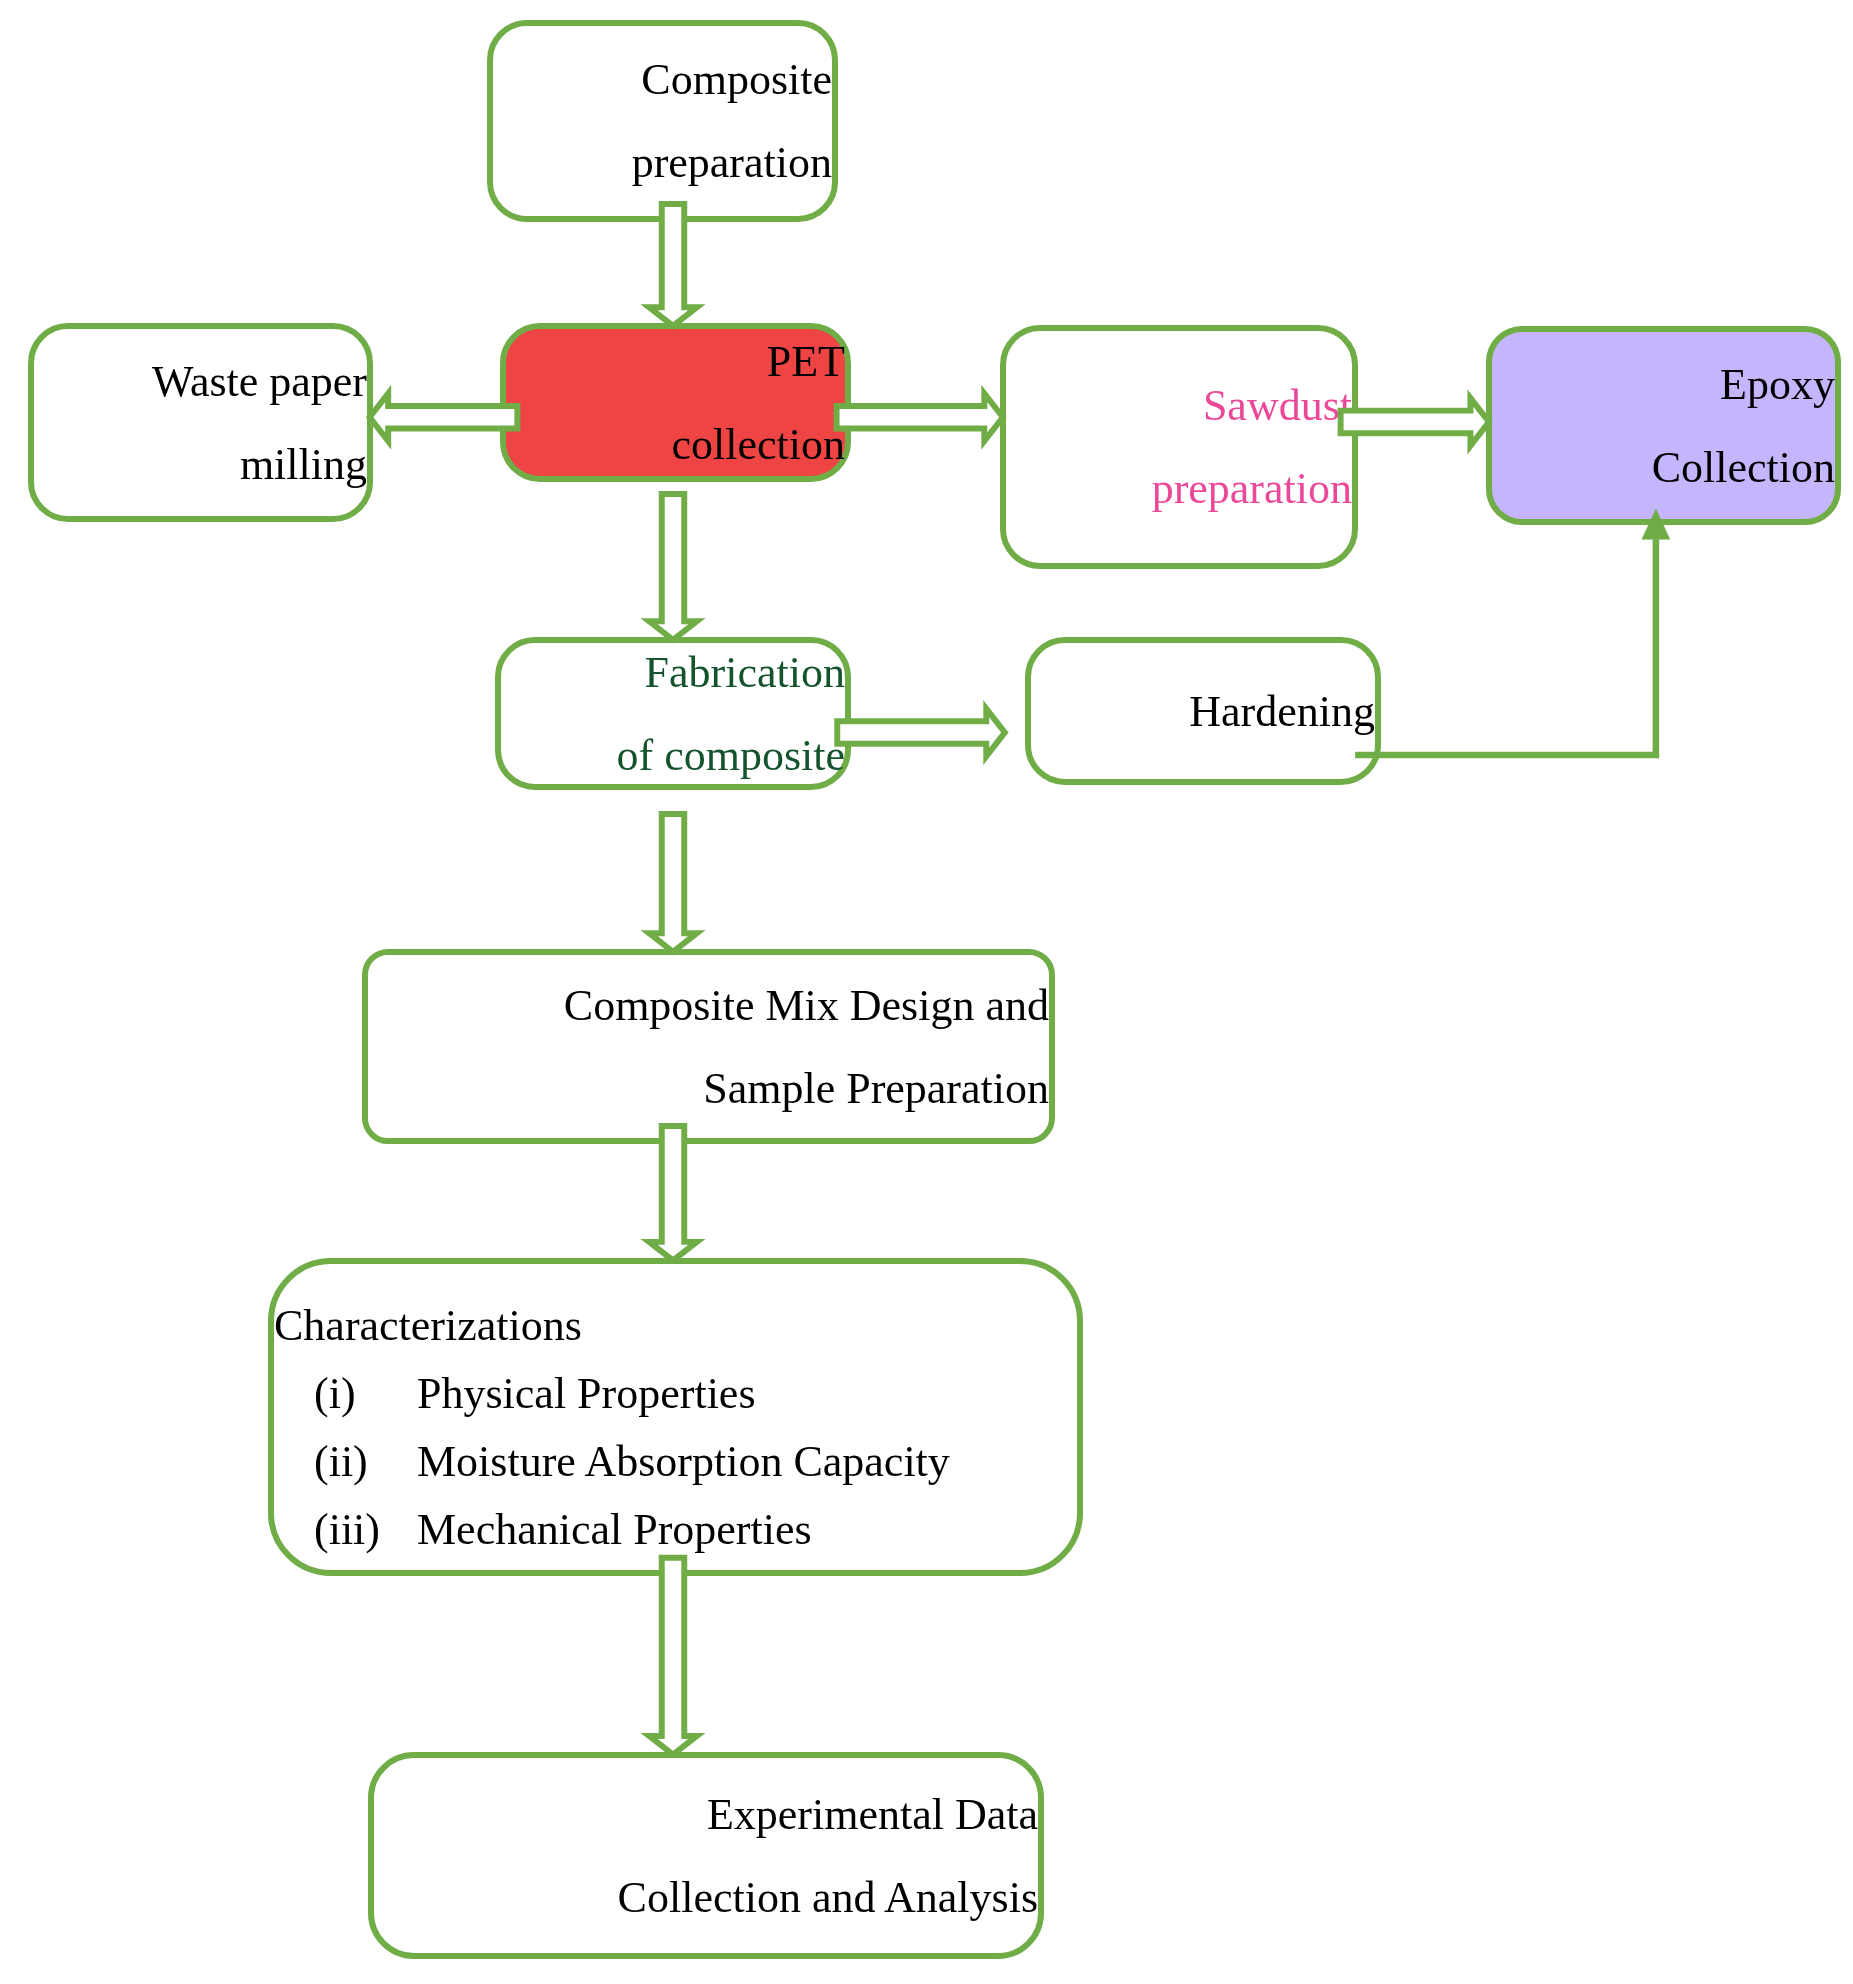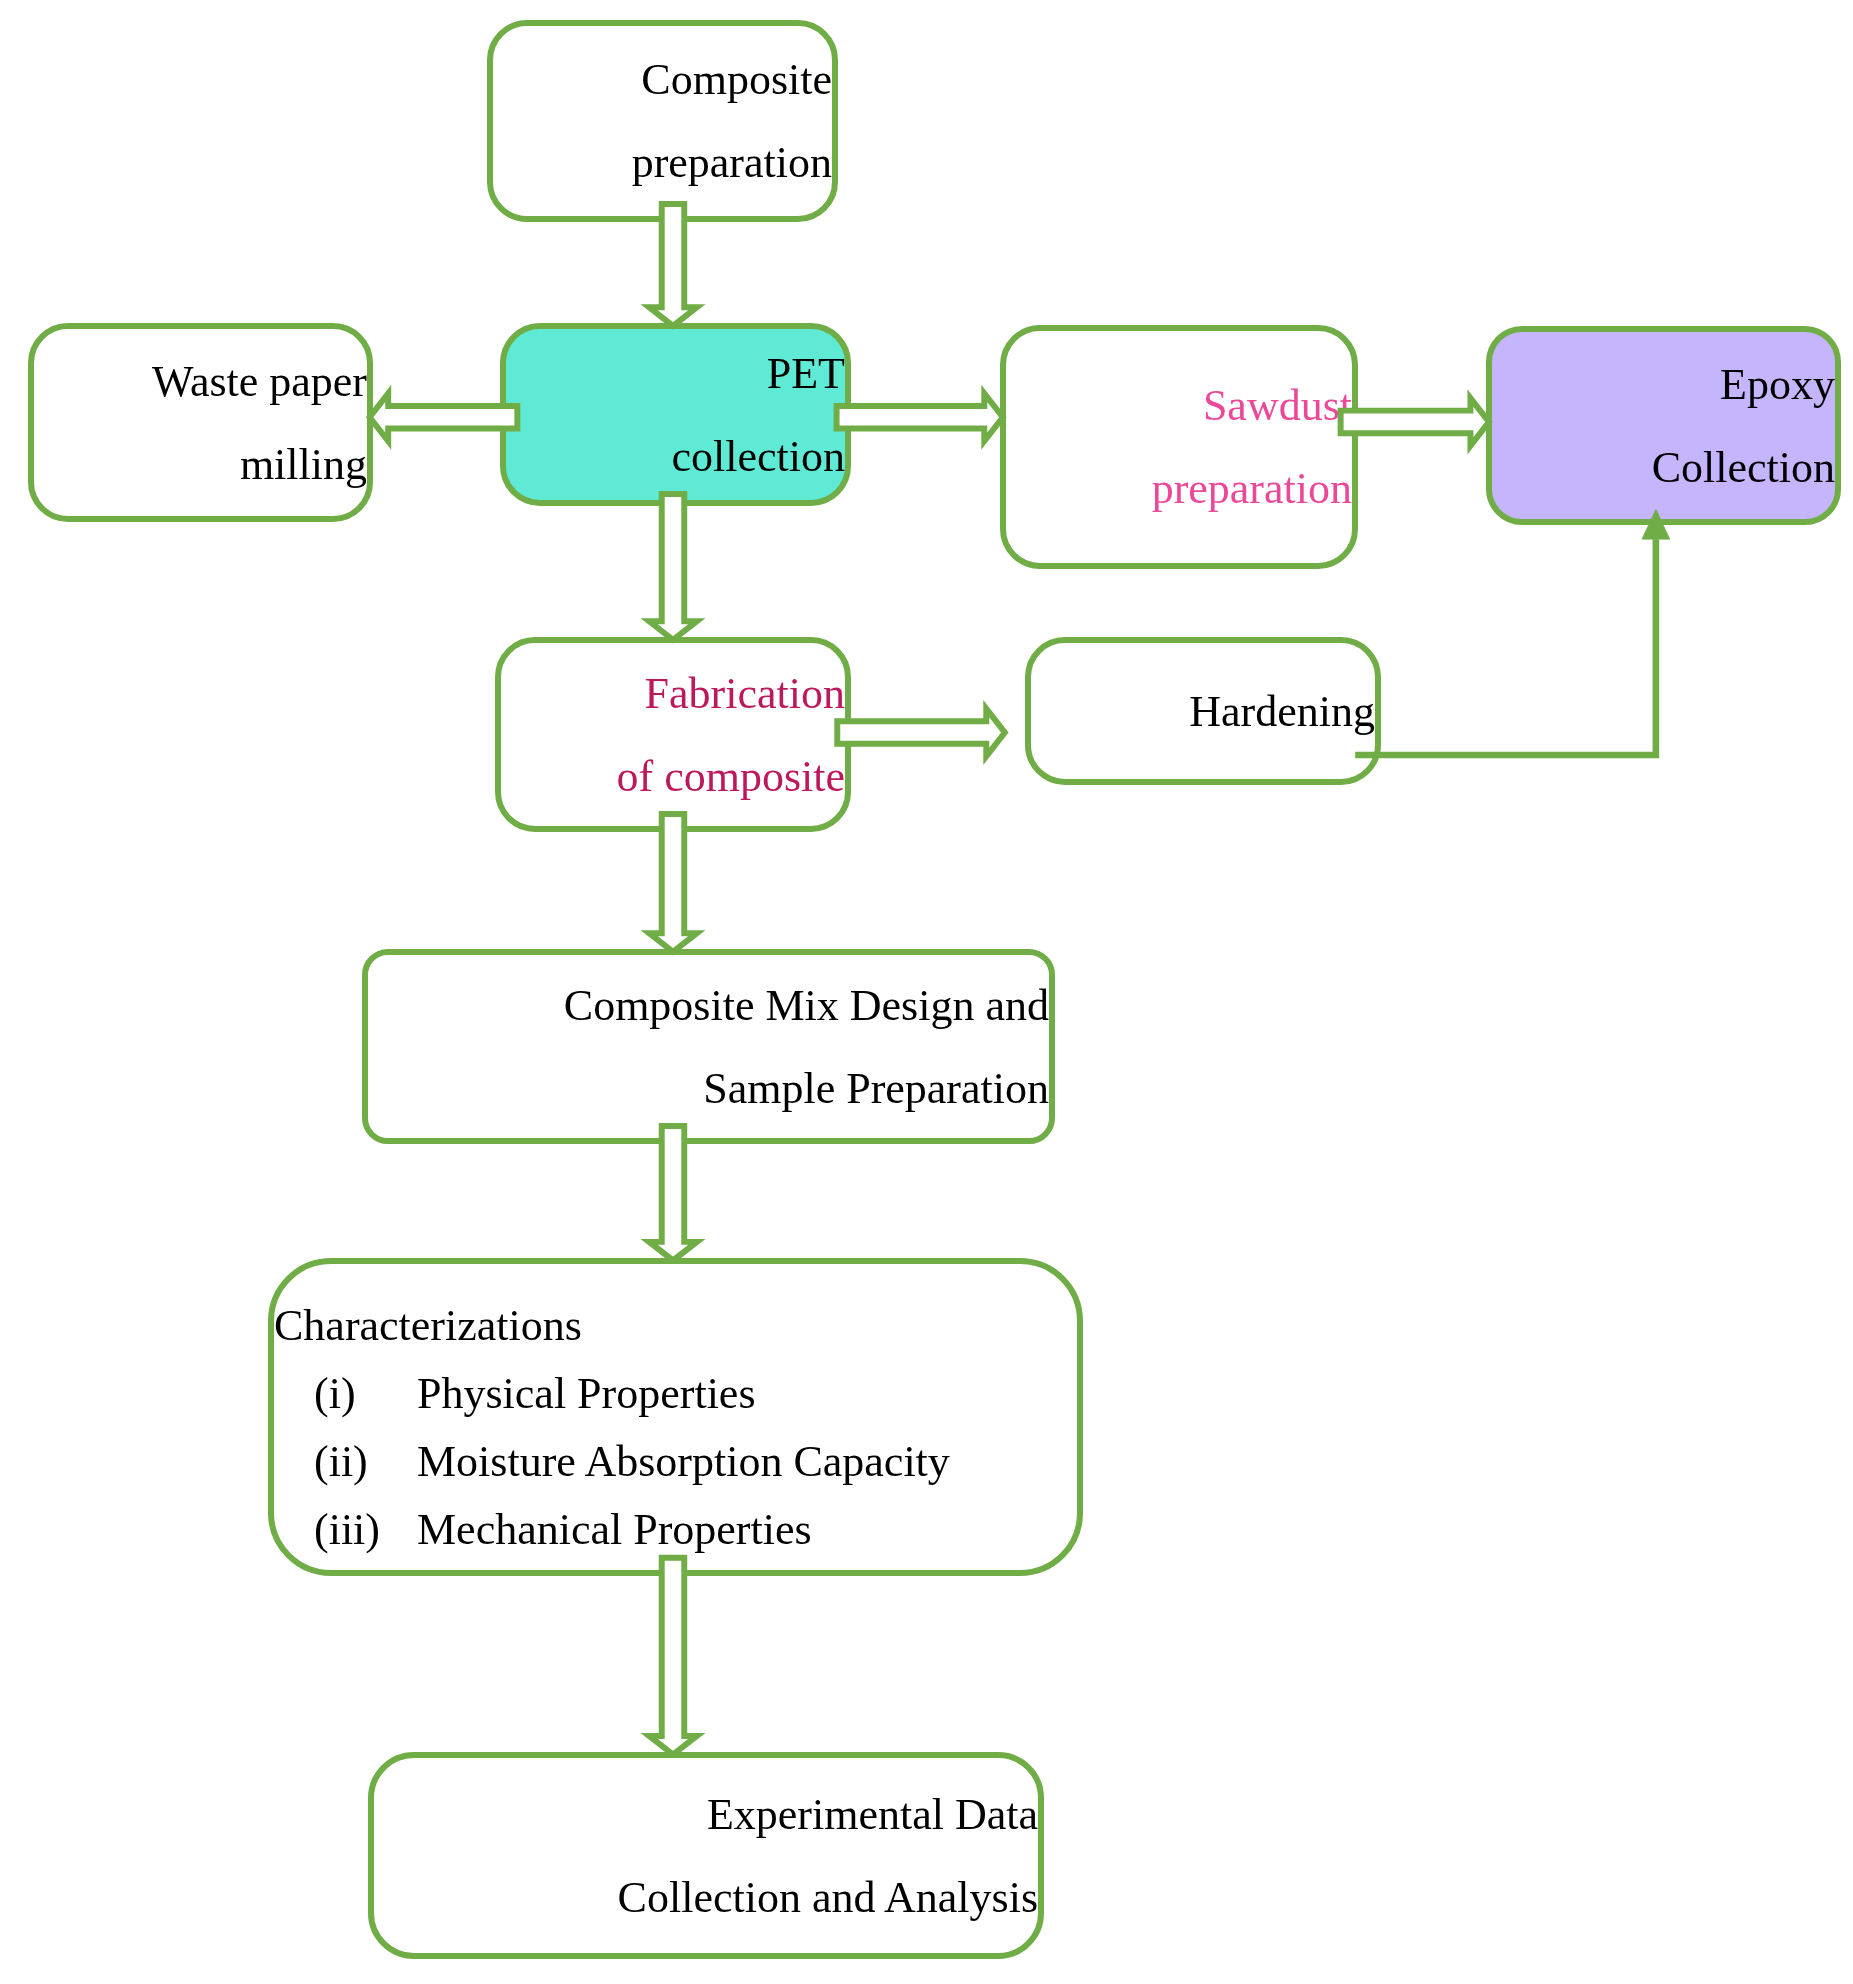--- a/index.html
+++ b/index.html
@@ -63,41 +63,41 @@
 </head>
 <body style="background: rgb(255, 255, 255);">
 
 <div class="canvas">
 
   <div class="node" style="left: 487px; top: 20px; width: 351px; height: 202px; border-color: rgb(112, 173, 71); background: rgb(255, 255, 255); color: rgb(0, 0, 0);">
     <span>Composite</span>
     <span>preparation</span>
   </div>
 
-  <div class="node" style="left: 500px; top: 323px; width: 351px; height: 183px; border-color: rgb(112, 173, 71); background: #5eead4; color: rgb(0, 0, 0);">
+  <div class="node" style="left: 500px; top: 323px; width: 351px; height: 159px; border-color: rgb(112, 173, 71); background: #ef4444; color: rgb(0, 0, 0);">
     <span>PET</span>
     <span>collection</span>
   </div>
 
   <div class="node" style="left: 28px; top: 323px; width: 345px; height: 199px; border-color: rgb(112, 173, 71); background: rgb(255, 255, 255); color: #000000;">
     <span>Waste paper</span>
     <span>milling</span>
   </div>
 
   <div class="node" style="left: 1000px; top: 325px; width: 358px; height: 244px; border-color: rgb(112, 173, 71); background: rgb(255, 255, 255); color: #ec4899;">
     <span>Sawdust</span>
     <span>preparation</span>
   </div>
 
   <div class="node" style="left: 1486px; top: 326px; width: 355px; height: 199px; border-radius: 36px; border-color: rgb(112, 173, 71); background: #c4b5fd; color: rgb(0, 0, 0);">
     <span>Epoxy</span>
     <span>Collection</span>
   </div>
 
-  <div class="node" style="left: 495px; top: 637px; width: 356px; height: 195px; border-color: rgb(112, 173, 71); background: rgb(255, 255, 255); color: #be185d;">
+  <div class="node" style="left: 495px; top: 637px; width: 356px; height: 153px; border-color: rgb(112, 173, 71); background: rgb(255, 255, 255); color: #14532d;">
     <span>Fabrication</span>
     <span>of composite</span>
   </div>
 
   <div class="node" style="left: 1001px; top: 637px; width: 356px; height: 148px; border-color: rgb(112, 173, 71); background: rgb(255, 255, 255); color: rgb(0, 0, 0); margin-left: 24px;">
     <span>Hardening</span>
   </div>
 
   <div class="node" style="left: 362px; top: 949px; width: 693px; height: 195px; border-radius: 26px; border-color: rgb(112, 173, 71); background: rgb(255, 255, 255); color: rgb(0, 0, 0);">
     <span>Composite Mix Design and</span>

